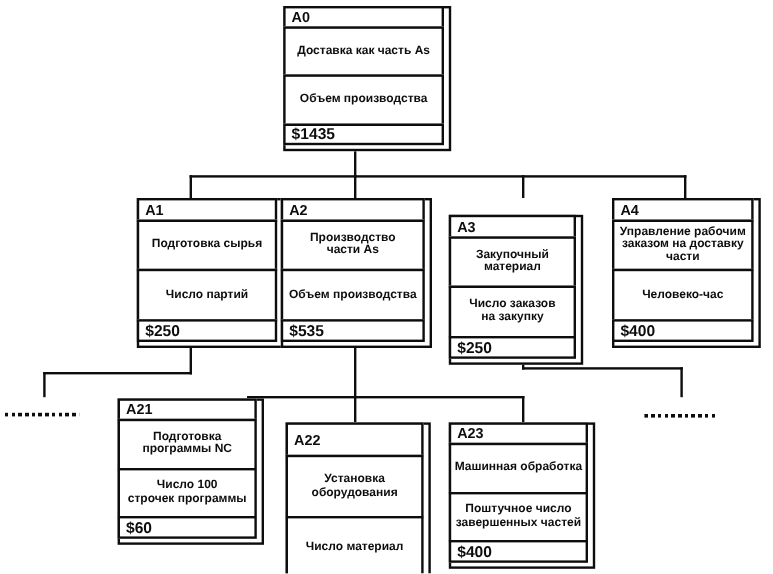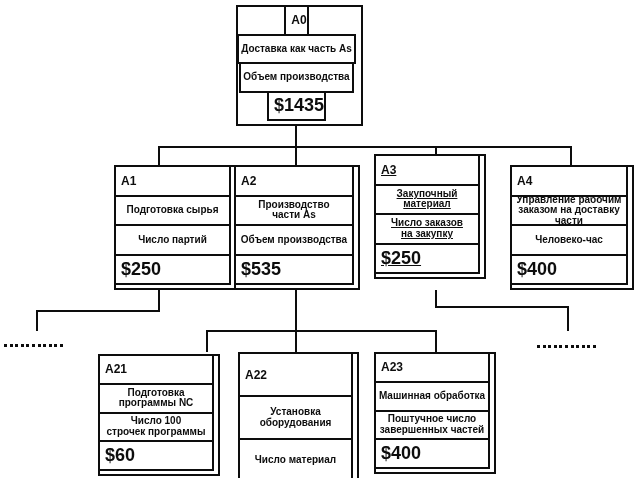--- a/index.html
+++ b/index.html
@@ -39,35 +39,35 @@
     font-size:12px;
     font-weight:bold;
   }
   .cell-name,.cell-driver{
     justify-content:center;
     text-align:center;
     font-size:10px;
     line-height:10.5px;
     font-weight:bold;
     white-space:pre-line;
-    padding:0 2px;
+    padding:12px 2px;
   }
   .cell-cost{
     justify-content:flex-start;
     padding-left:5px;
-    font-size:18px;
+    font-size:13px;
     font-weight:bold;
   }
   
-  .n-a0 {left:236px;top:5px;  width:127px;height:121px;align-items:center;}
+  .n-a0 {left:236px;top:5px;  width:140px;height:121px;}
   .n-a1 {left:98px; top:165px;width:123px;height:125px;margin-left:16px;}
   .n-a2 {left:234px;top:165px;width:126px;height:125px;justify-content:center;}
-  .n-a3 {left:374px;top:154px;width:112px;height:125px;text-decoration:underline;}
+  .n-a3 {left:374px;top:179px;width:112px;height:125px;}
   .n-a4 {left:510px;top:165px;width:124px;height:125px;}
-  .n-a21{left:98px; top:354px;width:122px;height:122px;}
+  .n-a21{left:98px; top:332px;width:122px;height:122px;}
   .n-a22{left:238px;top:352px;width:121px;height:136px;}
   .n-a23{left:374px;top:352px;width:122px;height:122px;}
   
   .line{position:absolute;background:#0d0d0d;}
   .l-a0-down   {left:295px;top:126px;width:2px;height:22px;}
   .l-bus1      {left:158px;top:146px;width:414px;height:2px;}
   .l-drop-a1   {left:158px;top:146px;width:2px;height:19px;}
   .l-drop-a2   {left:295px;top:146px;width:2px;height:19px;}
   .l-drop-a3   {left:435px;top:146px;width:2px;height:19px;}
   .l-drop-a4   {left:570px;top:146px;width:2px;height:19px;}

